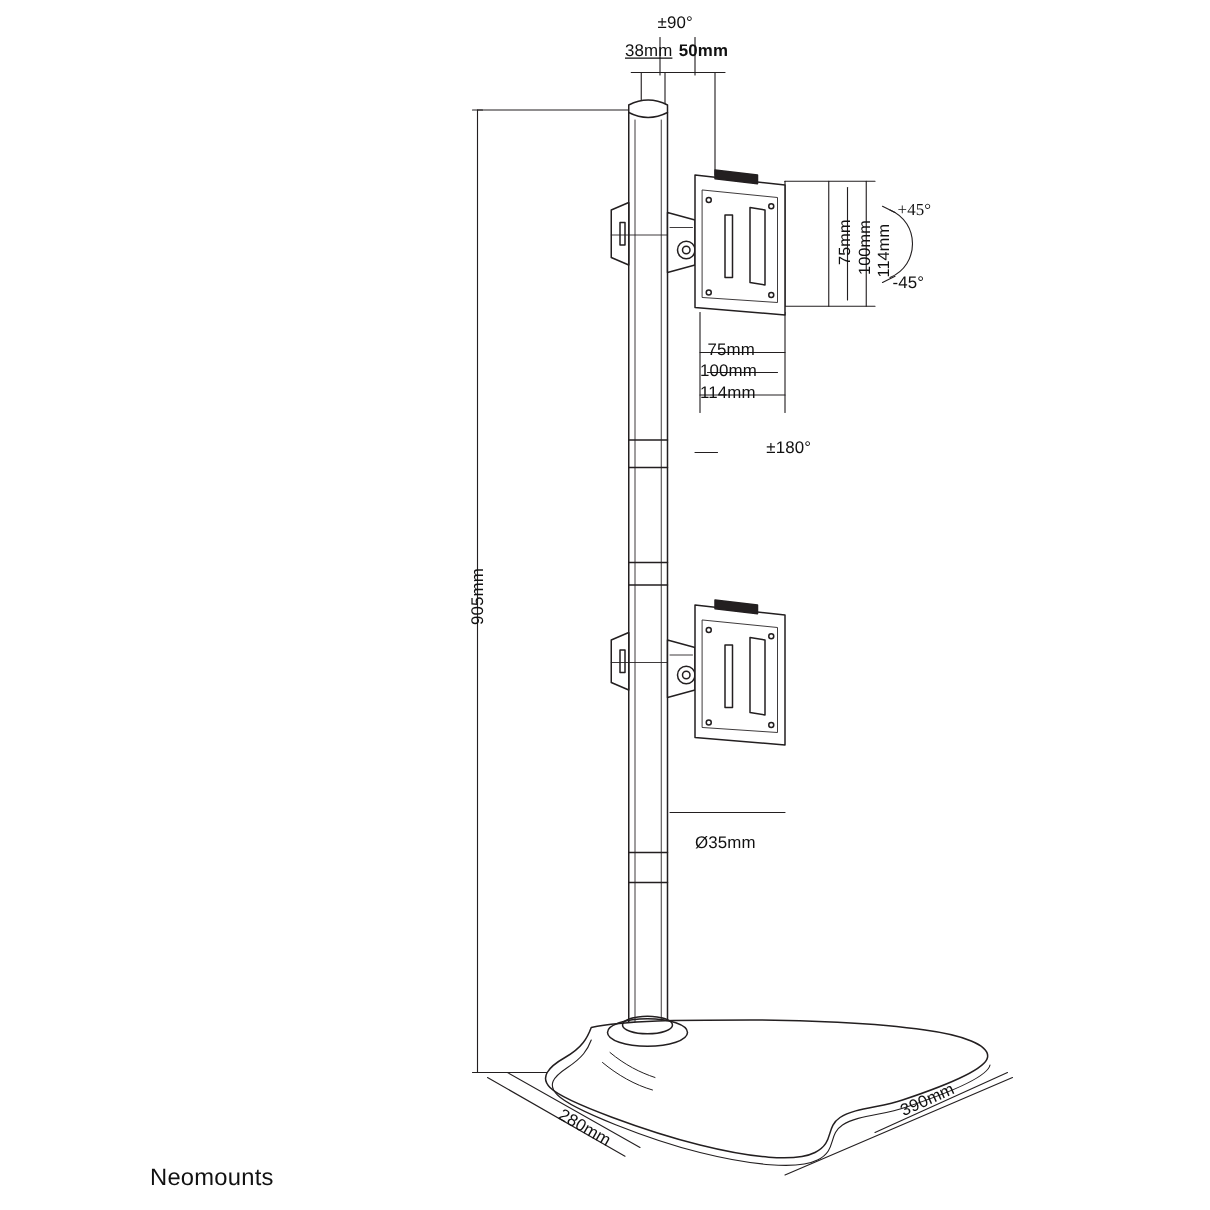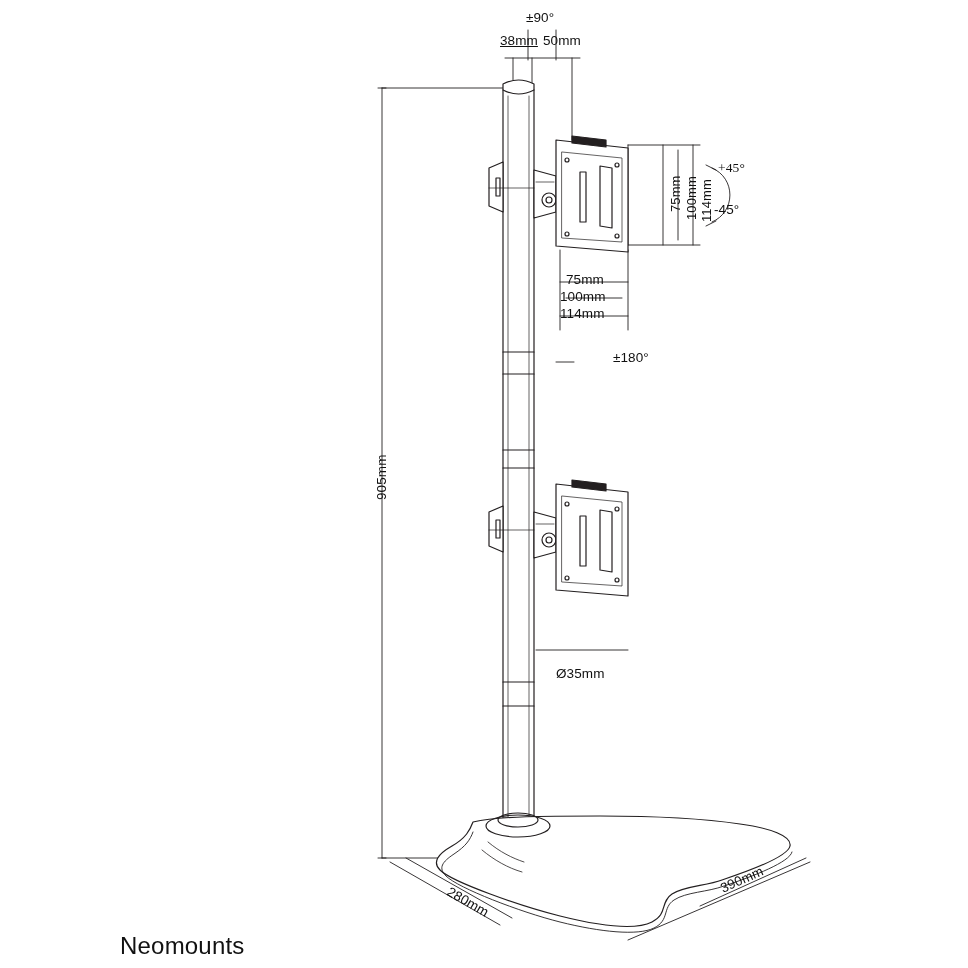--- a/index.html
+++ b/index.html
@@ -37,21 +37,21 @@
   }
   .lbl.sm { font-size: 13px; }
   .rot90 {
     transform: rotate(-90deg);
     transform-origin: left top;
   }
   .brand {
     position: absolute;
     left: 120px;
     top: 932px;
-    font-size: 24px;
+    font-size: 19px;
     color: #111;
     letter-spacing: 0.2px;
     text-align: center;
   }
 </style>
 </head>
 <body>
 
 <div id="stage">
 
@@ -191,28 +191,28 @@
 
         <path d="M488 842 C 500 852 512 858 524 862" stroke-width="0.8"></path>
         <path d="M482 850 C 494 860 508 868 522 872" stroke-width="0.8"></path>
       </g>
 
     </g>
   </svg>
 
   <div class="lbl" style="left:526px; top:10px;">±90°</div>
   <div class="lbl" style="left:500px; top:33px;text-decoration:underline;">38mm</div>
-  <div class="lbl" style="left:543px; top:33px;">50mm</div>
+  <div class="lbl" style="left:543px; top:33px;font-weight:bold;">50mm</div>
 
   <div class="lbl rot90 sm" style="left:668px; top:212px;">75mm</div>
   <div class="lbl rot90 sm" style="left:684px; top:220px;">100mm</div>
   <div class="lbl rot90 sm" style="left:699px; top:222px;">114mm</div>
 
   <div class="lbl" style="left:718px; top:160px;font-family:Liberation Serif, serif;">+45°</div>
-  <div class="lbl" style="left:714px; top:202px;">-45°</div>
+  <div class="lbl" style="left:714px; top:218px;">-45°</div>
 
   <div class="lbl" style="left:566px; top:272px;">75mm</div>
   <div class="lbl" style="left:560px; top:289px;">100mm</div>
   <div class="lbl" style="left:560px; top:306px;">114mm</div>
 
   <div class="lbl" style="left:574px; top:350px;margin-left:39px;">±180°</div>
 
   <div class="lbl rot90" style="left:374px; top:500px;">905mm</div>
 
   <div class="lbl" style="left:556px; top:666px;">Ø35mm</div>

